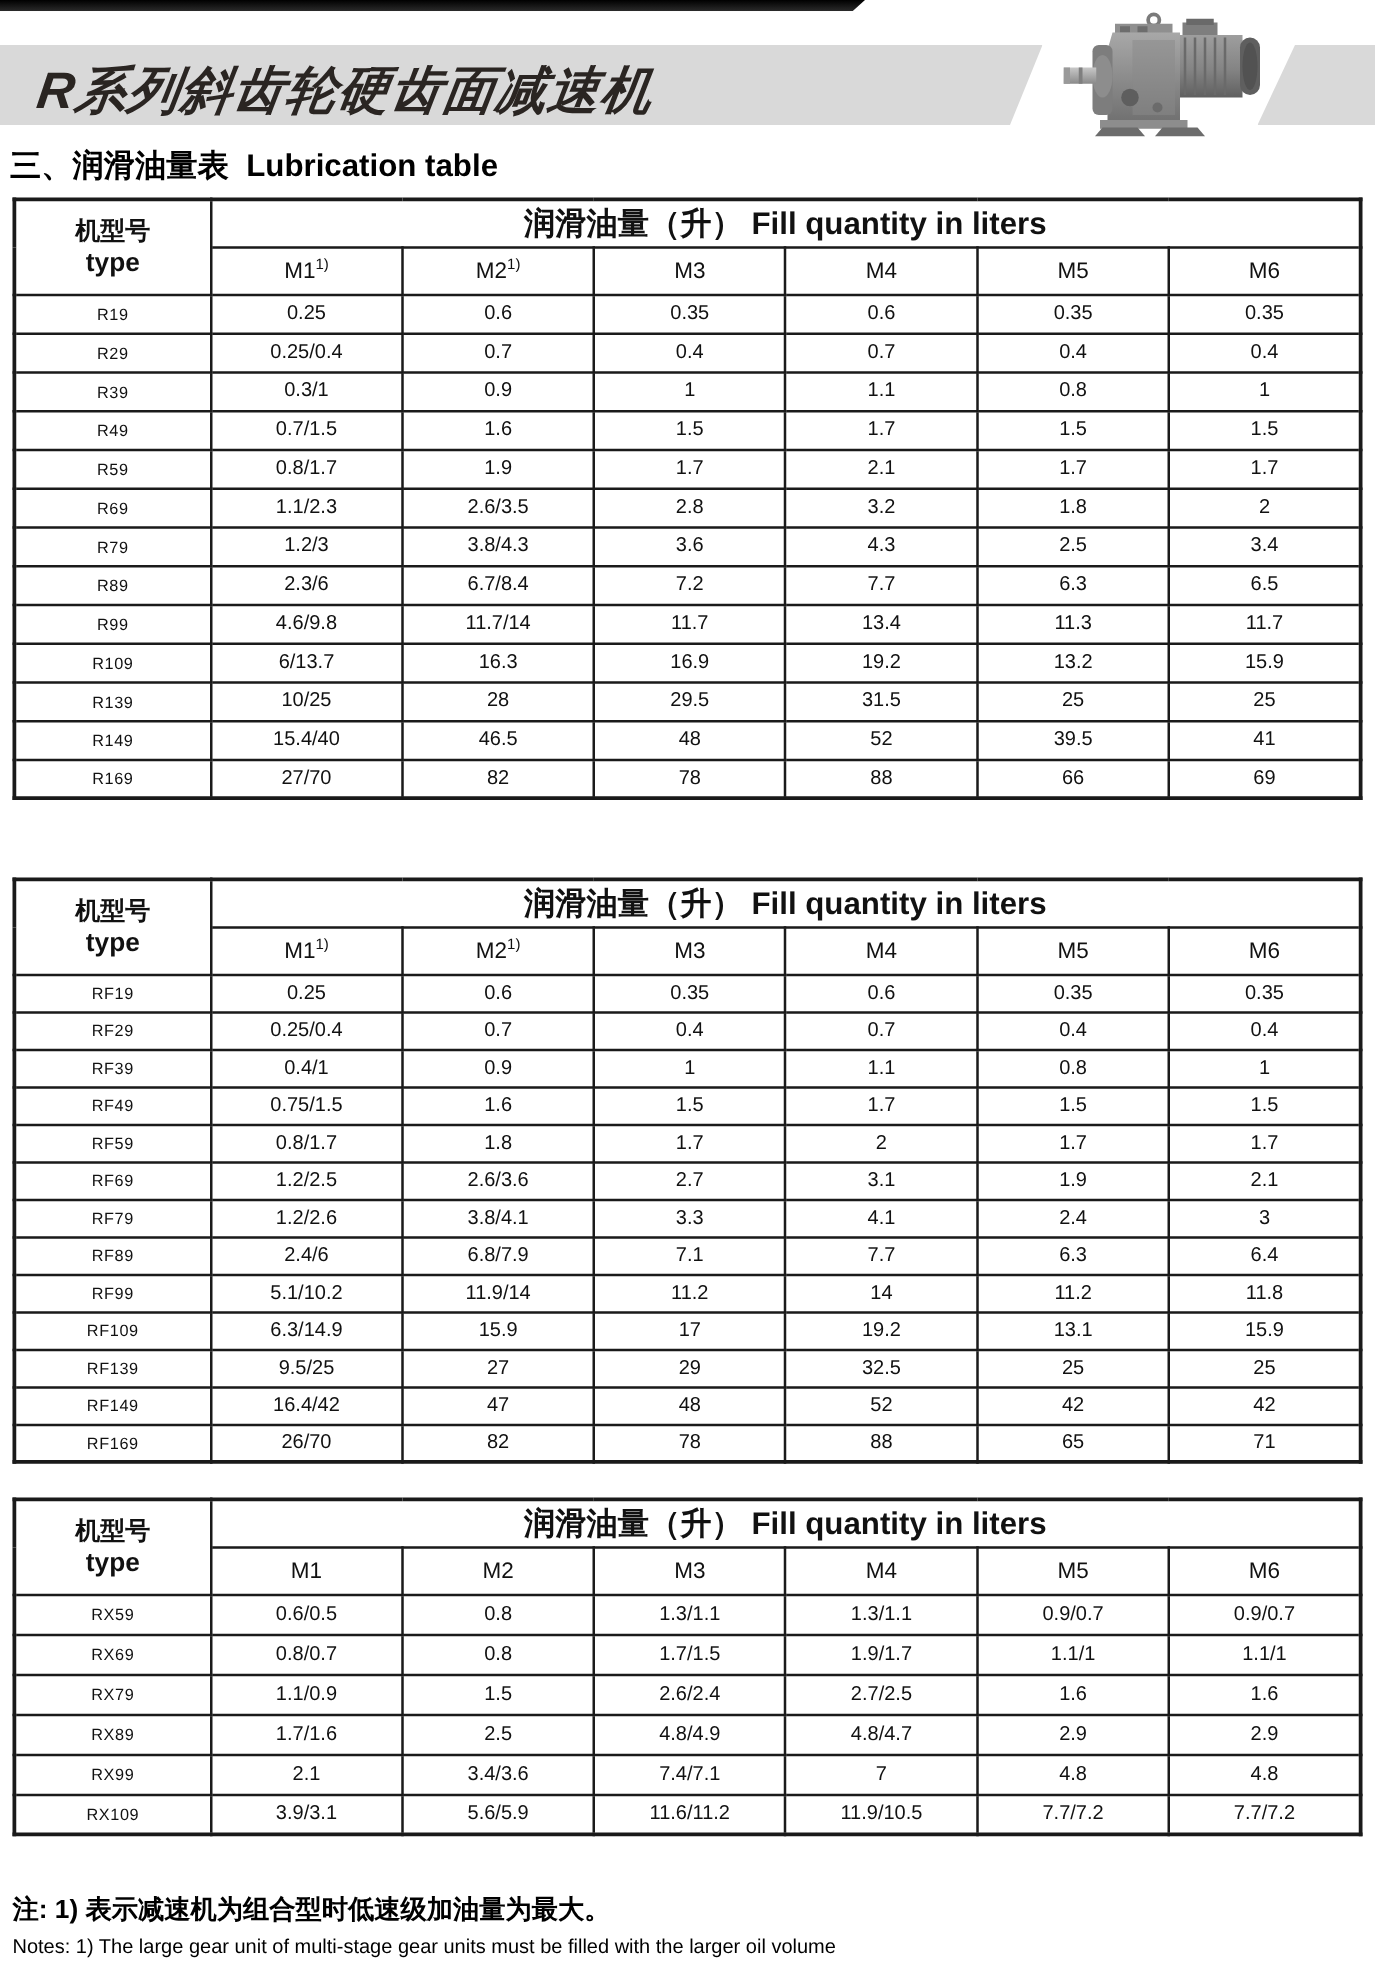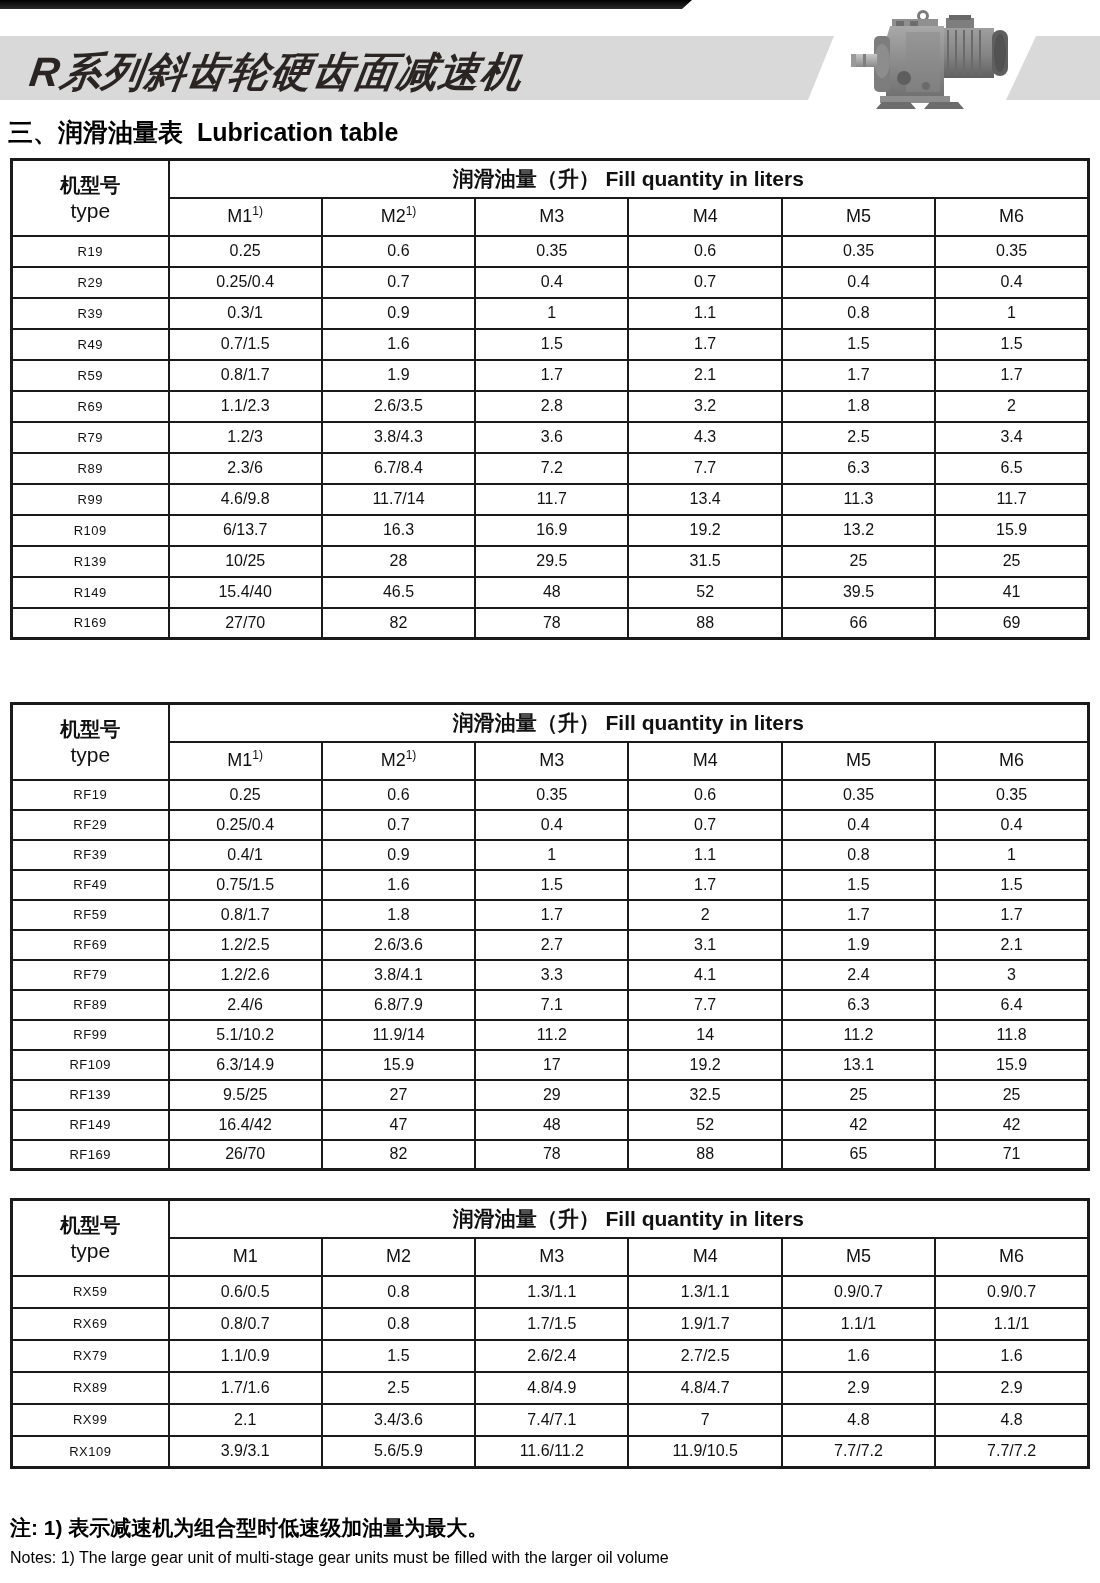--- a/index.html
+++ b/index.html
@@ -60,22 +60,22 @@
   table.lube-table th, table.lube-table td {
     border:2px solid #1a1a1a;
     text-align:center;
     vertical-align:middle;
     background:#fff;
     padding:0;
   }
   col.col-type { width:157px; }
   .type-head { font-size:20px; line-height:25px; }
   .type-head .zh { font-weight:bold; }
-  .type-head .en { font-weight:normal; font-size:21px; }
-  .fill-head { height:38px; font-size:21px; font-weight:bold; }
+  .type-head .en { font-weight:bold; font-size:21px; }
+  .fill-head { height:38px; font-size:25px; font-weight:bold; }
   .m-head { height:38px; font-size:18px; font-weight:normal; }
   .m-head sup { font-size:12px; vertical-align:super; line-height:0; }
   tbody tr { height:31px; }
   .t2 tbody tr { height:30px; }
   .t3 tbody tr { height:32px; }
   .type-cell { font-size:13px; letter-spacing:0.5px; }
   .value-cell { font-size:16px; }
   .t2 { margin-top:62px; }
   .t3 { margin-top:27px; }
 

